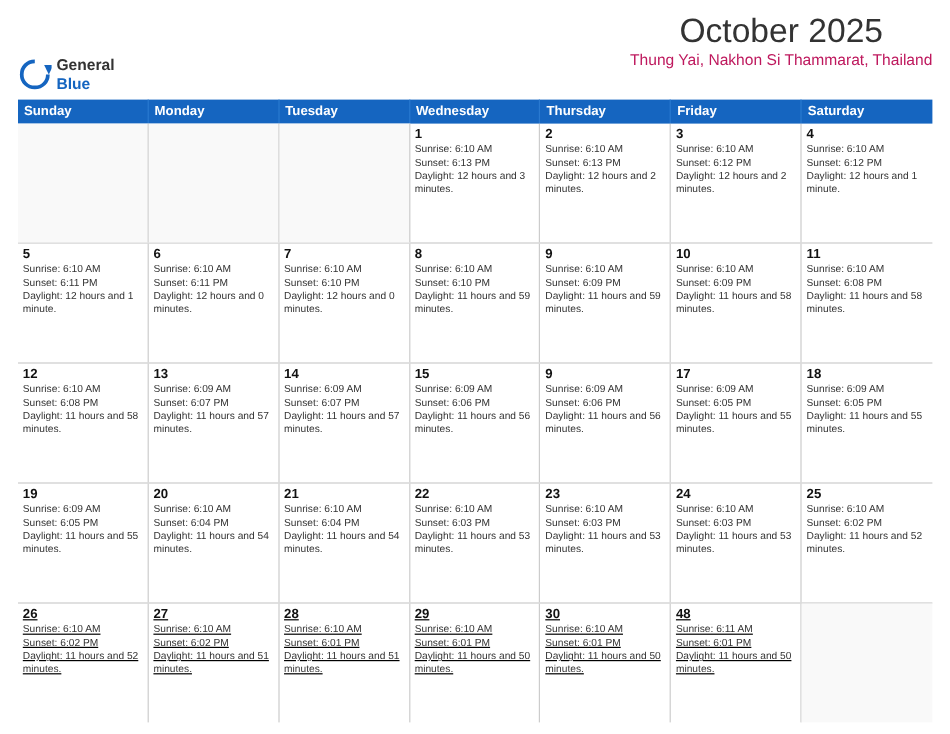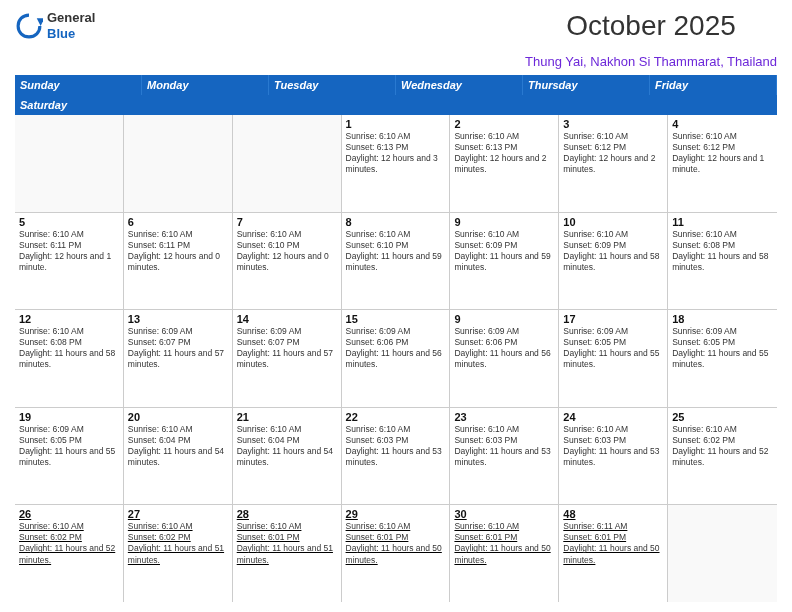--- a/index.html
+++ b/index.html
@@ -20,53 +20,52 @@
     .header {
       display: flex;
       align-items: flex-start;
       justify-content: space-between;
       margin-bottom: 6px;
     }
     .logo {
       display: flex;
       align-items: center;
       gap: 4px;
+      margin-top: 36px;
     }
     .logo-text {
       font-size: 13px;
       font-weight: bold;
       line-height: 1.2;
     }
     .logo-icon {
       width: 28px;
       height: 28px;
     }
     .title-block {
       text-align: center;
     }
     .month-title {
       font-size: 28px;
       color: #333;
       font-weight: normal;
     }
     .subtitle {
       font-size: 13px;
-      color: #6d28d9;
-      margin-top: 12px;
+      color: #be185d;
     }
     .calendar {
       flex: 1;
       display: flex;
       flex-direction: column;
     }
     .cal-header {
       display: grid;
-      grid-template-columns: repeat(6, 1fr);
+      grid-template-columns: repeat(7, 1fr);
       background: #1565c0;
-      font-style: italic;
     }
     .cal-header-cell {
       color: #fff;
       font-size: 11px;
       font-weight: bold;
       padding: 4px 5px;
       text-align: left;
       border-right: 1px solid #2979d0;
     }
     .cal-header-cell:last-child { border-right: none; }

